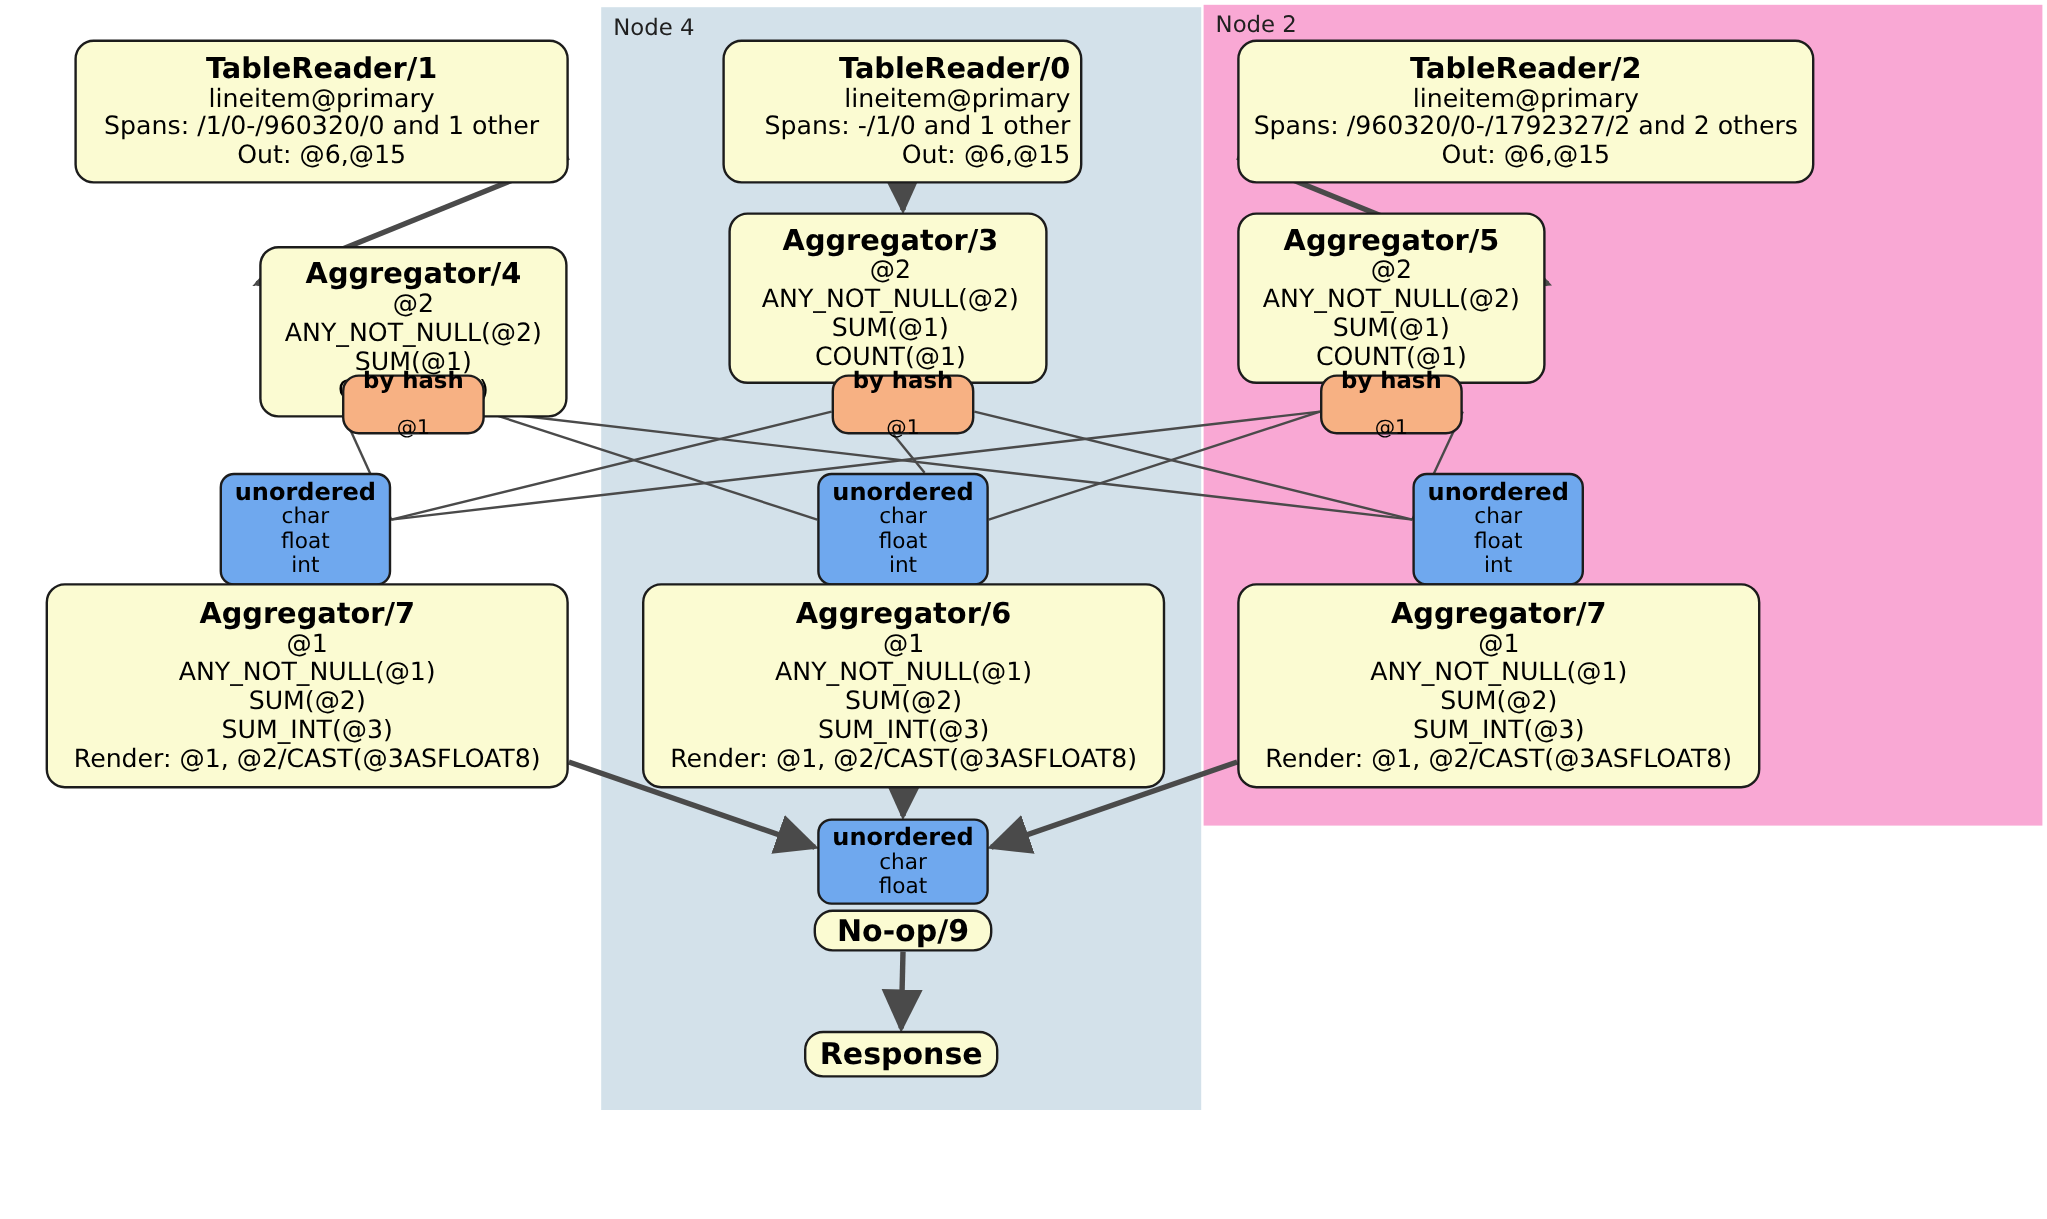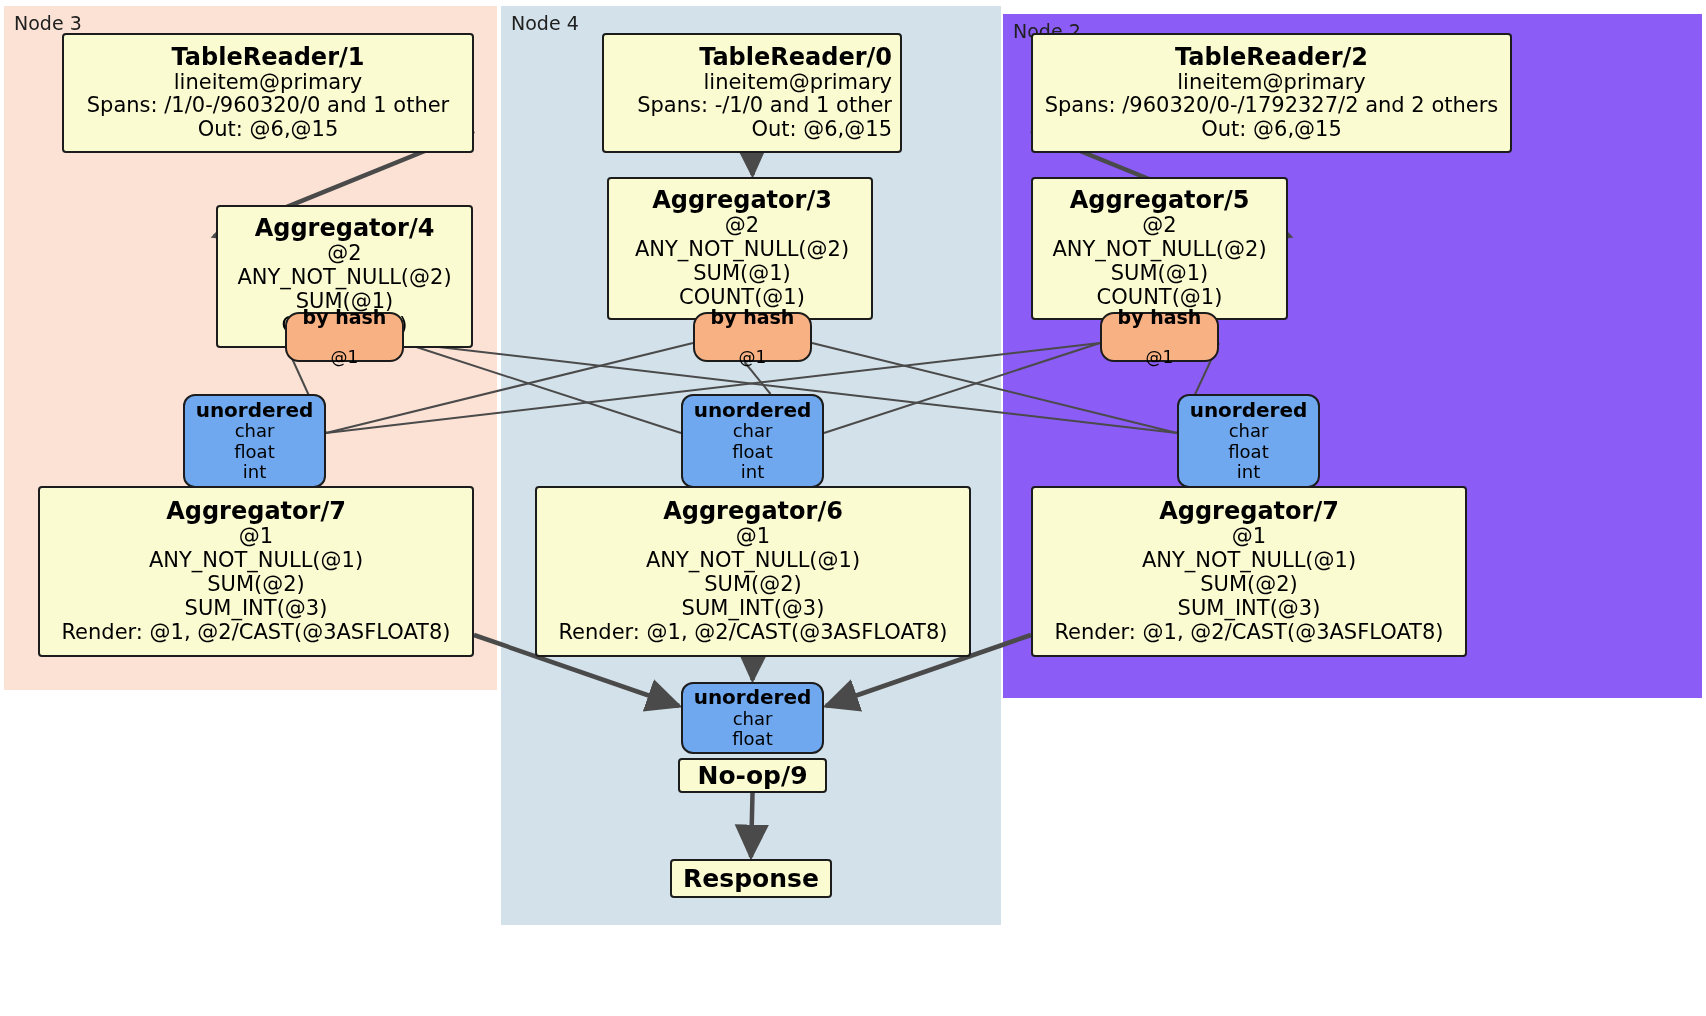--- a/index.html
+++ b/index.html
@@ -35,21 +35,21 @@
     left: 0;
     top: 0;
     width: 1706px;
     height: 1016px;
     pointer-events: none;
   }
   .box {
     position: absolute;
     box-sizing: border-box;
     border: 2px solid #1c1c1c;
-    border-radius: 4px;
+    border-radius: 16px;
     text-align: center;
     display: flex;
     flex-direction: column;
     justify-content: center;
     align-items: center;
     padding: 4px 8px;
   }
   .box.proc {
     background: #fbfbd2;
   }
@@ -79,27 +79,24 @@
   .box.router-hash .line { font-size: 17px; }
   .box.router-unordered .title { font-size: 20px; }
   .box.router-unordered .line { font-size: 18px; }
   .box.small-title .title { font-size: 25px; }
 </style>
 </head>
 <body>
 
 <div id="stage">
 
-  <div class="node-panel" id="panel-node3" style="left: 4px; top: 6px; width: 493px; height: 684px; background: rgb(251, 226, 213);">
-    <span class="node-panel-label">Node 3</span>
-  </div>
   <div class="node-panel" id="panel-node1" style="left: 501px; top: 6px; width: 500px; height: 919px; background: rgb(211, 225, 234);">
     <span class="node-panel-label">Node 4</span>
   </div>
-  <div class="node-panel" id="panel-node2" style="left: 1003px; top: 14px; width: 699px; height: 684px; background: #8b5cf6;">
+  <div class="node-panel" id="panel-node2" style="left: 1003px; top: 4px; width: 699px; height: 684px; background: #f9a8d4;">
     <span class="node-panel-label">Node 2</span>
   </div>
 
   <svg class="edges" viewBox="0 0 1706 1016">
     <defs>
       <marker id="arrowThick" markerWidth="9" markerHeight="9" refX="7.2" refY="4.5" orient="auto" markerUnits="strokeWidth">
         <path d="M0,0.7 L8,4.5 L0,8.3 z" fill="#4a4a4a"></path>
       </marker>
     </defs>
     <g id="thin-edges">

